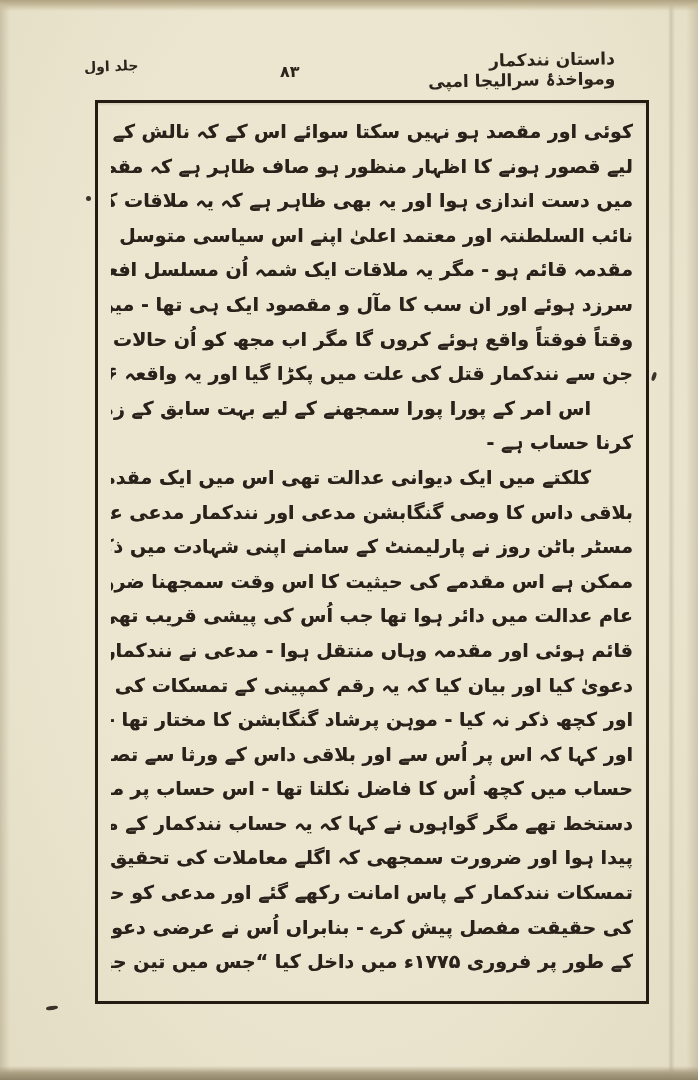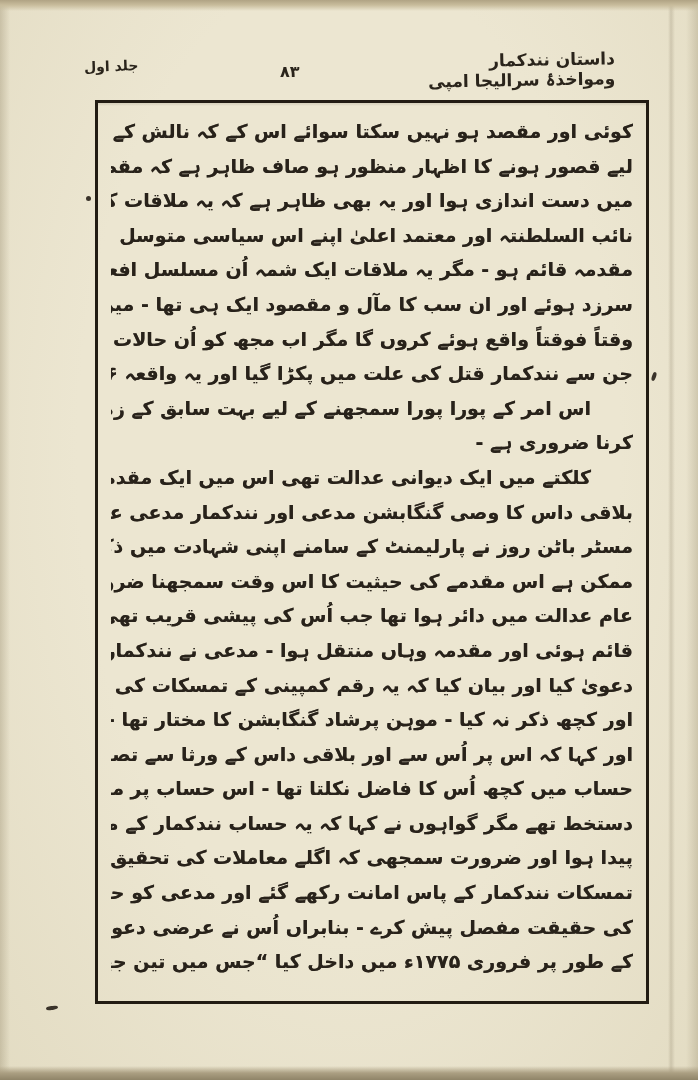--- a/index.html
+++ b/index.html
@@ -71,21 +71,21 @@
 
     <div class="line">کوئی اور مقصد ہو نہیں سکتا سوائے اس کے کہ نالش کے بہت بیجا اور نندکمار کے</div>
         <div class="line">لیے قصور ہونے کا اظہار منظور ہو صاف ظاہر ہے کہ مقصد یہ تھا کہ عدالتی کارروائی</div>
         <div class="line">میں دست اندازی ہوا اور یہ بھی ظاہر ہے کہ یہ ملاقات کرنا ایسا ناروا تھا جیسا کہ آئرلینڈ کا</div>
         <div class="line">نائب السلطنتہ اور معتمد اعلیٰ اپنے اس سیاسی متوسل سے ملنے جائے جس پر تعزیری</div>
         <div class="line">مقدمہ قائم ہو - مگر یہ ملاقات ایک شمہ اُن مسلسل افعال کا ہے جو مجلس والوں سے</div>
         <div class="line">سرزد ہوئے اور ان سب کا مآل و مقصود ایک ہی تھا - میں اس کا ذکر جس ترتیب سے</div>
         <div class="line">وقتاً فوقتاً واقع ہوئے کروں گا مگر اب مجھ کو اُن حالات کی طرف توجہ کرنی ضرور ہے</div>
         <div class="line nofill">جن سے نندکمار قتل کی علت میں پکڑا گیا اور یہ واقعہ ۶؍مئی کو ہوا -</div>
         <div class="line indent">اس امر کے پورا پورا سمجھنے کے لیے بہت سابق کے زمانے کا حال بیان</div>
-        <div class="line nofill">کرنا ضروری ہے -</div>
+        <div class="line nofill">کرنا حساب ہے -</div>
         <div class="line indent">کلکتے میں ایک دیوانی عدالت تھی اس میں ایک مقدمہ پیش ہوا تھا جس میں</div>
         <div class="line">بلاقی داس کا وصی گنگابشن مدعی اور نندکمار مدعی علیہ تھا - اس مقدمے کی کارروائی کا</div>
         <div class="line">مسٹر باٹن روز نے پارلیمنٹ کے سامنے اپنی شہادت میں ذکر کیا ہے - جہاں تک</div>
         <div class="line">ممکن ہے اس مقدمے کی حیثیت کا اس وقت سمجھنا ضروری ہے - ابتداءً یہ مقدمہ</div>
         <div class="line">عام عدالت میں دائر ہوا تھا جب اُس کی پیشی قریب تھی تو دیوانی عدالت ۱۷۷۲ء میں</div>
         <div class="line">قائم ہوئی اور مقدمہ وہاں منتقل ہوا - مدعی نے نندکمار پر ۱۲۹ر۳۳۴ر۷ روپے کا</div>
         <div class="line">دعویٰ کیا اور بیان کیا کہ یہ رقم کمپینی کے تمسکات کی بابت ورثا کو ملنی چاہیے۔ پس</div>
         <div class="line">اور کچھ ذکر نہ کیا - موہن پرشاد گنگابشن کا مختار تھا - نندکمار نے ایک حساب نکالا</div>
         <div class="line">اور کہا کہ اس پر اُس سے اور بلاقی داس کے ورثا سے تصفیہ ہو گیا تھا - اس</div>
         <div class="line">حساب میں کچھ اُس کا فاضل نکلتا تھا - اس حساب پر مدعی اور موہن پرشاد کے</div>

